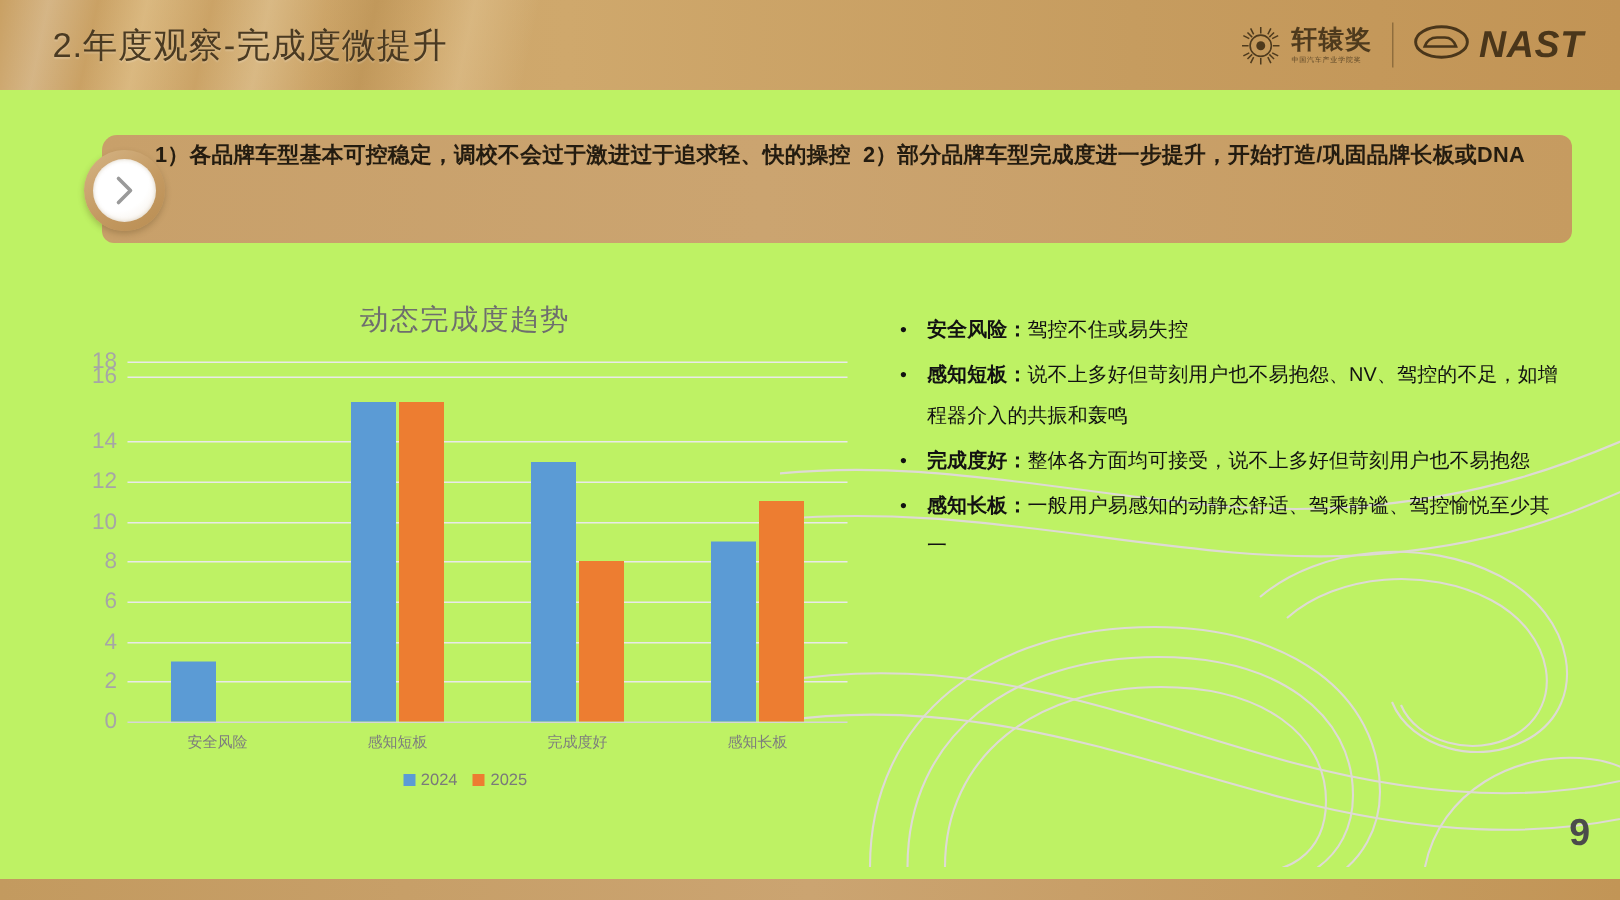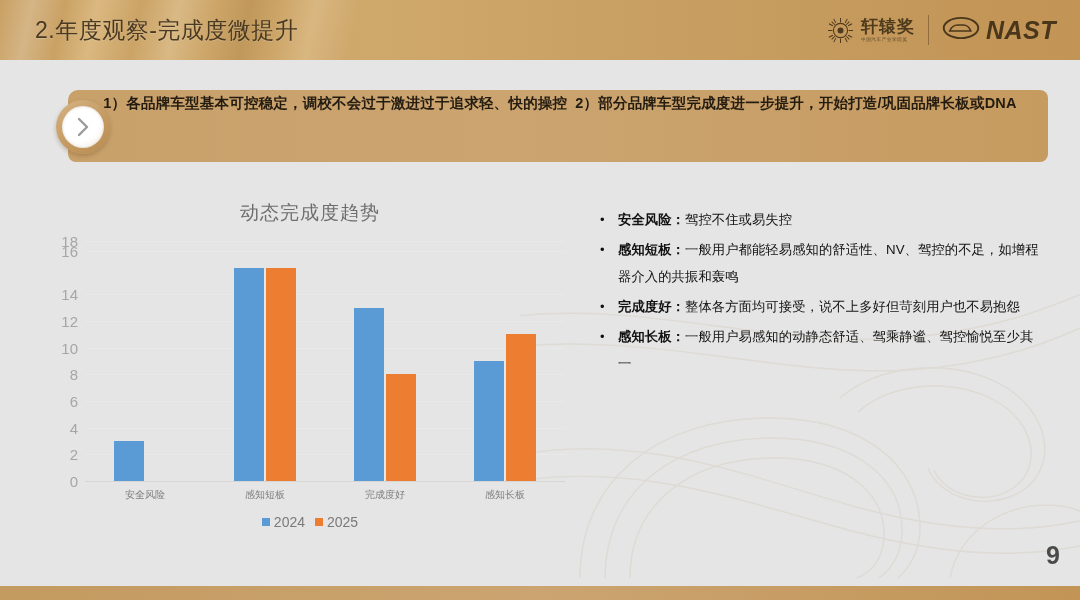--- a/index.html
+++ b/index.html
@@ -2,21 +2,21 @@
 <html><head>
 <meta charset="utf-8">
 <style>
   html,body{margin:0;padding:0;}
   body{
     width:1080px;height:600px;overflow:hidden;
     background:#ffffff;
     font-family:"Liberation Sans","DejaVu Sans",sans-serif;
     position:relative;
   }
-  .slide{position:absolute;inset:0;background:#e5e5e5;}
+  .slide{position:absolute;inset:0;background:#bef264;}
 
   
   .header{
     position:absolute;left:0;top:0;width:1080px;height:60px;
     background:
       linear-gradient(102deg, rgba(255,255,255,0.00) 0%, rgba(255,255,255,0.22) 3%, rgba(255,255,255,0.00) 6%),
       linear-gradient(102deg, rgba(255,255,255,0.00) 6%, rgba(255,236,190,0.30) 9%, rgba(255,255,255,0.00) 13%),
       linear-gradient(102deg, rgba(255,255,255,0.00) 13%, rgba(255,245,215,0.26) 16.5%, rgba(255,255,255,0.00) 20%),
       linear-gradient(102deg, rgba(160,110,40,0.00) 20%, rgba(150,105,40,0.22) 23%, rgba(160,110,40,0.00) 26%),
       linear-gradient(102deg, rgba(255,255,255,0.00) 26%, rgba(255,240,205,0.22) 29%, rgba(255,255,255,0.00) 33%),
@@ -96,21 +96,21 @@
   .bar.s2025{background:#ed7d31;}
   .bar.empty{background:transparent;}
   .xlabels{position:absolute;left:55px;top:292px;width:480px;display:flex;}
   .xlabel{flex:1;text-align:center;font-size:10px;color:#7d7d7d;}
   .legend{
     position:absolute;left:0;top:318px;width:560px;
     display:flex;justify-content:center;align-items:center;gap:10px;
   }
   .legend-item{display:flex;align-items:center;gap:4px;}
   .swatch{width:8px;height:8px;display:inline-block;}
-  .legend-label{font-size:14px;color:#7a7a7a;}
+  .legend-label{font-size:11px;color:#7a7a7a;}
 
   
   .bullets{position:absolute;left:600px;top:206px;width:440px;}
   .bullet-row{display:flex;align-items:flex-start;margin-bottom:3px;}
   .bullet-dot{
     width:18px;flex:0 0 18px;font-size:13px;color:#111;line-height:27px;text-align:left;
   }
   .bullet-body{flex:1;font-size:13.3px;color:#121212;line-height:27px;letter-spacing:.1px;}
   .bullet-term{font-weight:bold;}
 
@@ -283,21 +283,21 @@
       </div>
   </div>
 
   <div class="bullets" id="bullets">
       <div class="bullet-row">
         <div class="bullet-dot">•</div>
         <div class="bullet-body"><span class="bullet-term">安全风险：</span><span>驾控不住或易失控</span></div>
       </div>
       <div class="bullet-row">
         <div class="bullet-dot">•</div>
-        <div class="bullet-body"><span class="bullet-term">感知短板：</span><span>一般用户都能轻易感知的舒适性、NV、驾控的不足，如增程器介入的共振和轰鸣</span></div>
+        <div class="bullet-body"><span class="bullet-term">感知短板：</span><span>说不上多好但苛刻用户也不易抱怨、NV、驾控的不足，如增程器介入的共振和轰鸣</span></div>
       </div>
       <div class="bullet-row">
         <div class="bullet-dot">•</div>
         <div class="bullet-body"><span class="bullet-term">完成度好：</span><span>整体各方面均可接受，说不上多好但苛刻用户也不易抱怨</span></div>
       </div>
       <div class="bullet-row">
         <div class="bullet-dot">•</div>
         <div class="bullet-body"><span class="bullet-term">感知长板：</span><span>一般用户易感知的动静态舒适、驾乘静谧、驾控愉悦至少其一</span></div>
       </div>
     </div>

